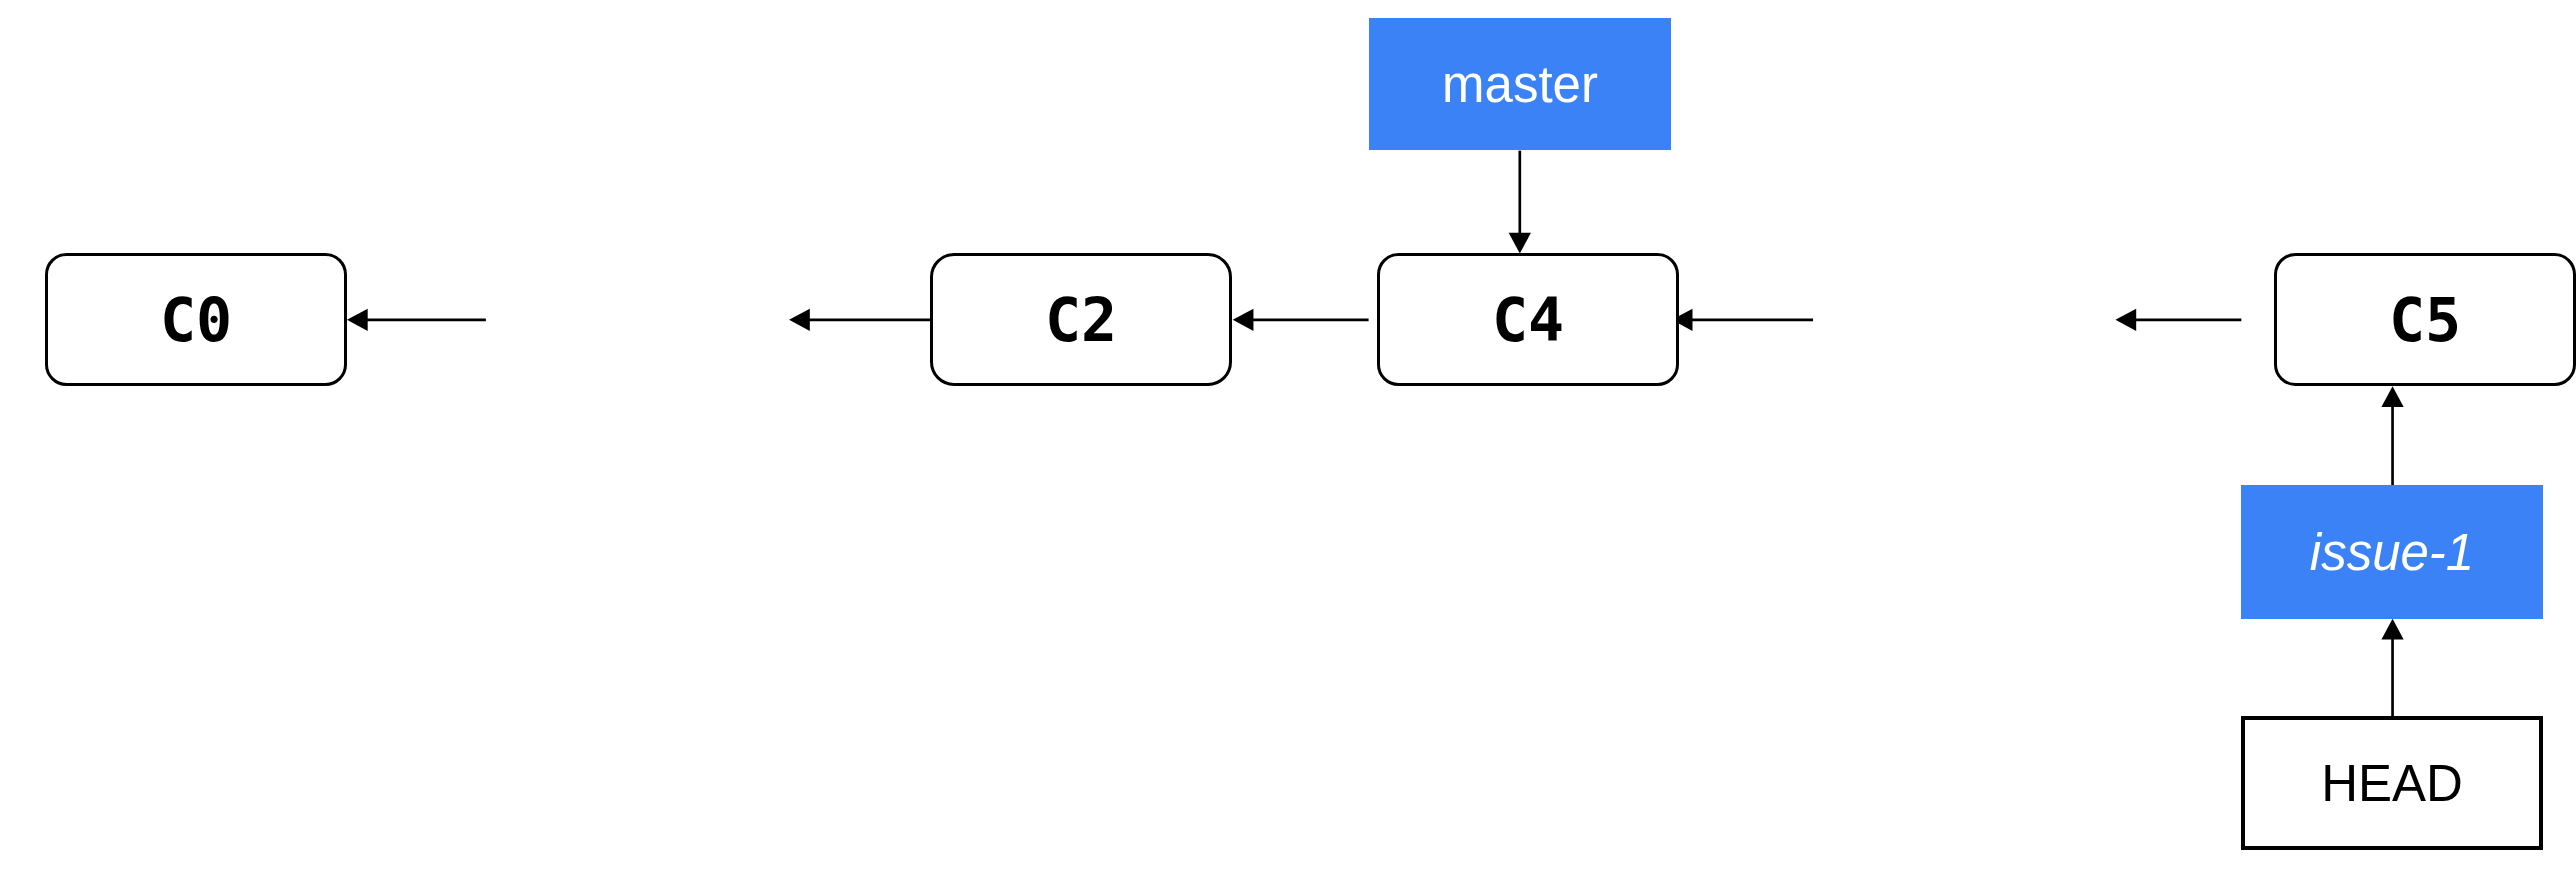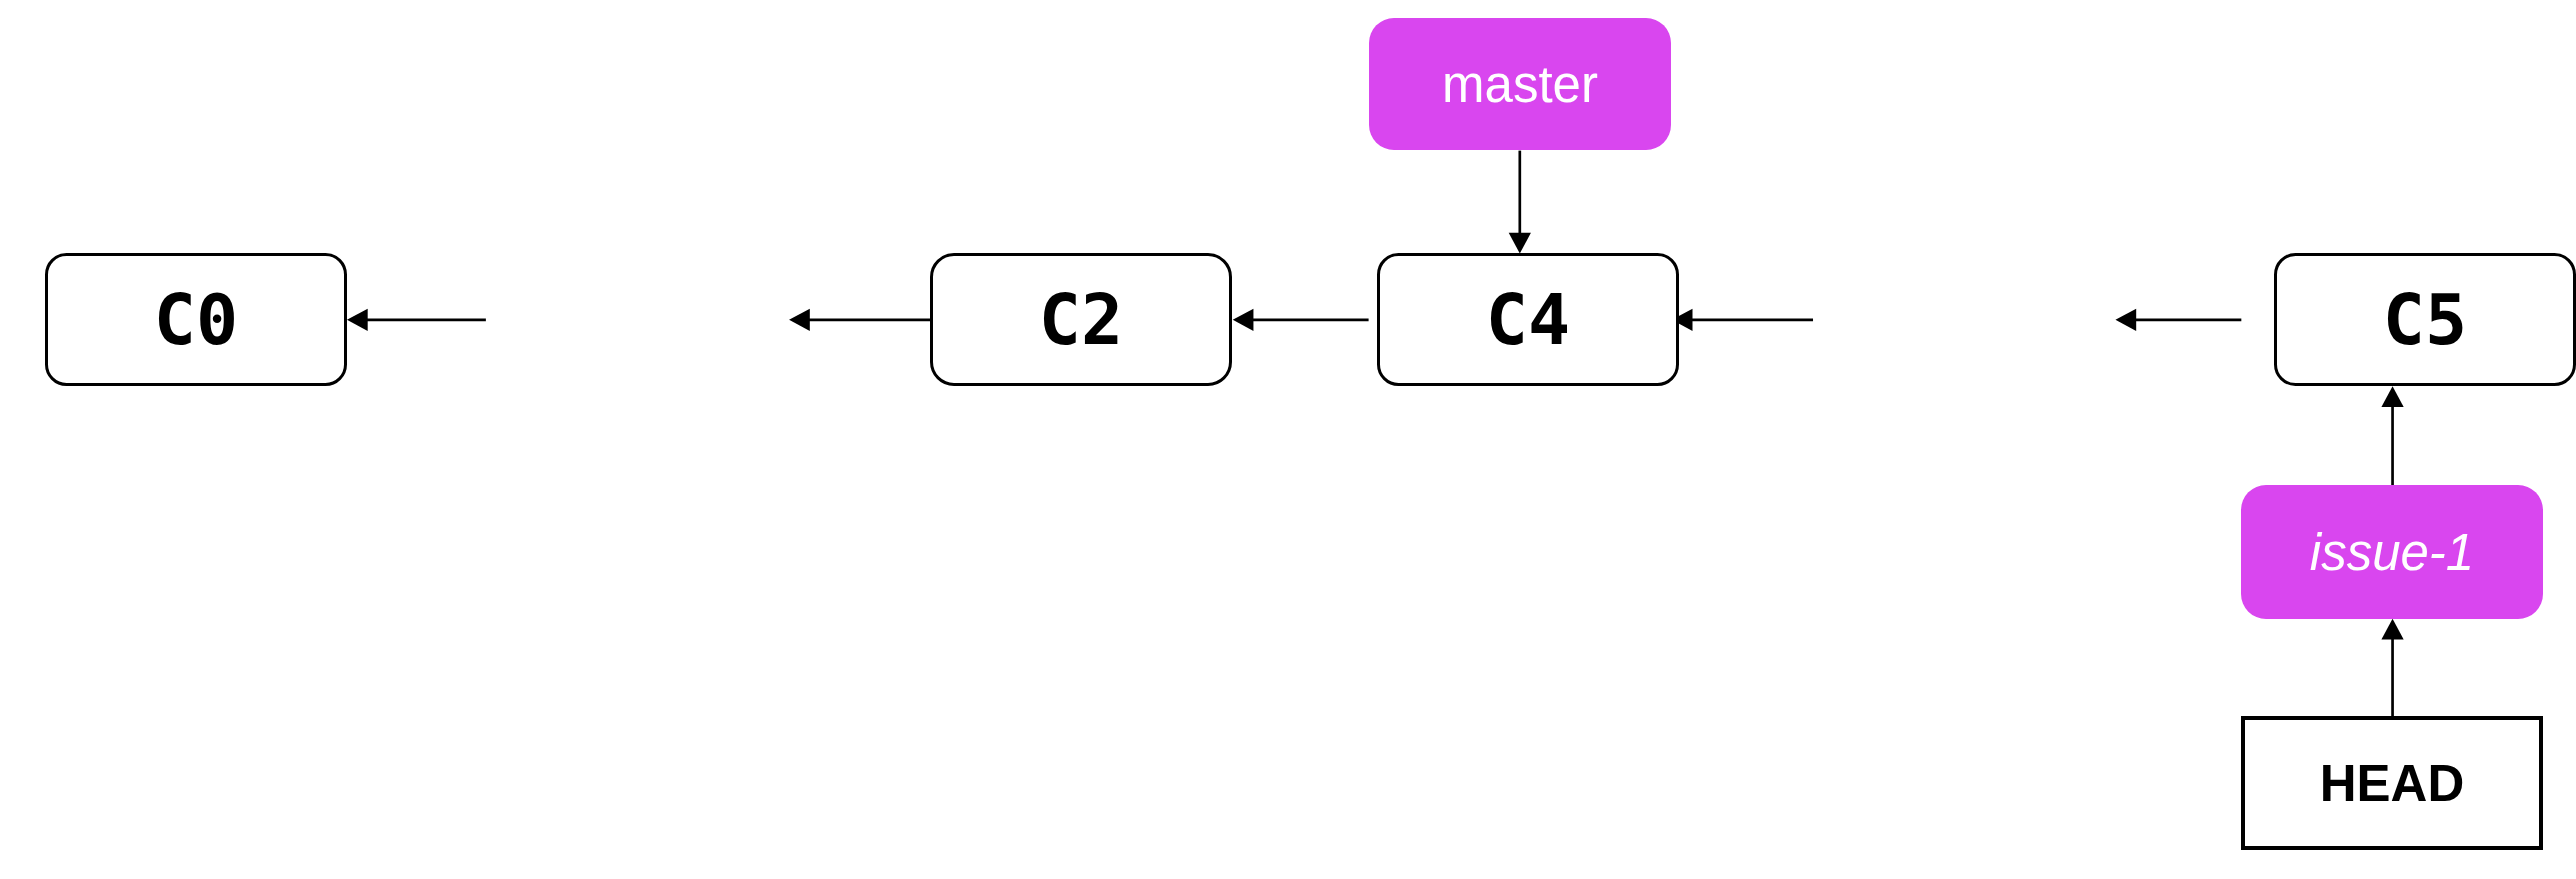--- a/index.html
+++ b/index.html
@@ -37,56 +37,55 @@
     height: 133px;
     box-sizing: border-box;
     background: #ffffff;
     border: 3.8px solid #000000;
     border-radius: 21.5px;
     display: flex;
     align-items: center;
     justify-content: center;
     font-family: "DejaVu Sans Mono", monospace;
     font-weight: bold;
-    font-size: 70px;
+    font-size: 60px;
     color: #000000;
     z-index: 2;
   }
   .branch-tag {
     position: absolute;
     width: 302px;
     box-sizing: border-box;
-    background: #d946ef;
+    background: #3b82f6;
     color: #ffffff;
     display: flex;
     align-items: center;
     justify-content: center;
     font-family: "Liberation Sans", sans-serif;
     font-weight: 400;
     font-size: 51px;
     z-index: 2;
-    border-radius: 25px;
   }
   .branch-tag.master { left: 1369px; top: 18.4px;  height: 132px; }
   .branch-tag.issue  { left: 2241px; top: 485px; height: 134px; font-style: italic; }
   .head-tag {
     position: absolute;
     left: 2241px;
     top: 716px;
     width: 302px;
     height: 134px;
     box-sizing: border-box;
     background: #ffffff;
     border: 4.6px solid #000000;
     color: #000000;
     display: flex;
     align-items: center;
     justify-content: center;
     font-family: "Liberation Sans", sans-serif;
-    font-weight: 700;
+    font-weight: 400;
     font-size: 51px;
     z-index: 2;
   }
   .c0 { left: 45px; }
   .c1 { left: 486px; }
   .c2 { left: 930px; border-radius: 24px; }
   .c4 { left: 1377px; }
   .c3 { left: 1813px; }
   .c5 { left: 2241px; margin-left: 33px; }
 </style>

